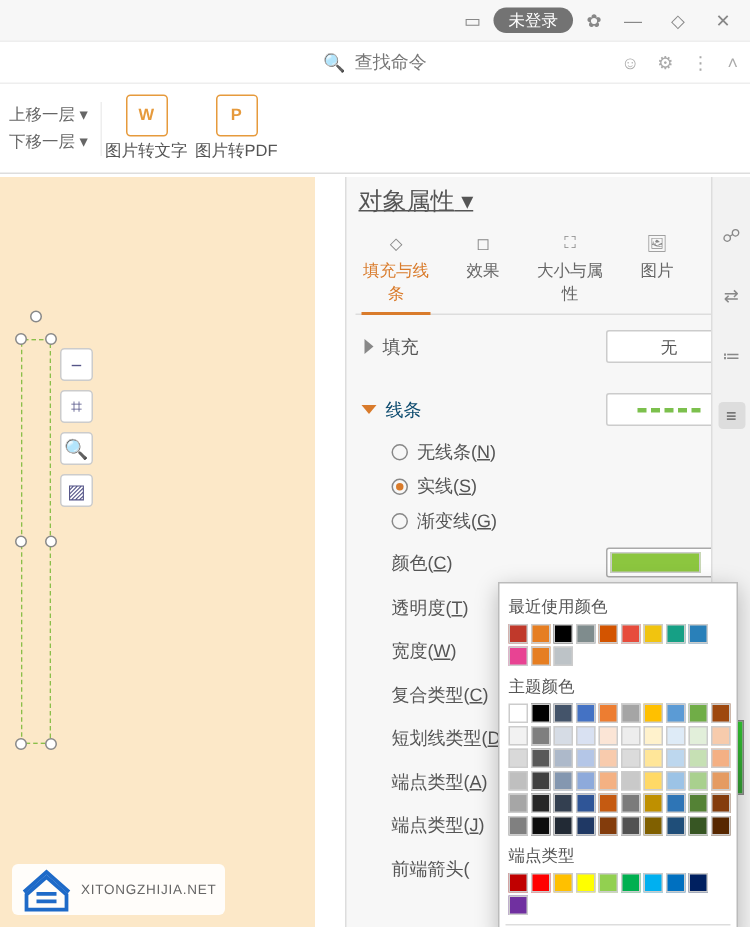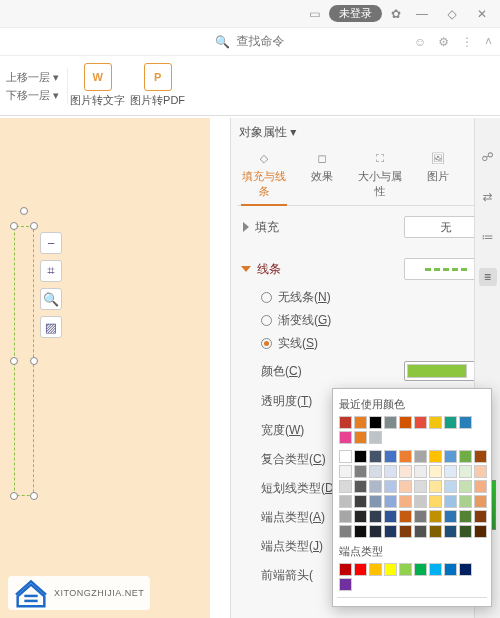--- a/index.html
+++ b/index.html
@@ -32,21 +32,21 @@
 .shape .h-bl { left: -5px; bottom: -5px; }
 .shape .h-br { right: -5px; bottom: -5px; }
 .shape .h-ml { left: -5px; top: 50%; margin-top: -4px; }
 .shape .h-mr { right: -5px; top: 50%; margin-top: -4px; }
 .shape .rot { position: absolute; left: 50%; top: -20px; margin-left: -4px; }
 .float-toolbar { position: absolute; left: 40px; top: 114px; display: flex; flex-direction: column; gap: 6px; }
 .ftool { width: 22px; height: 22px; border: 1px solid #ccc; border-radius: 3px; background: #fff; display: flex; align-items: center; justify-content: center; color: #558; font-size: 13px; }
 
 
 .panel { flex: 1; background: #f7f7f7; border-left: 1px solid #ddd; position: relative; padding: 4px 6px 0 6px; }
-.panel-title { font-size: 12px; color: #555; padding: 2px 2px 6px; display:flex; justify-content:space-between; align-items:center;}
+.panel-title { font-size: 16px; color: #555; padding: 2px 2px 6px; display:flex; justify-content:space-between; align-items:center;text-decoration:underline;}
 .tabs { display: flex; border-bottom: 1px solid #ddd; gap: 4px; }
 .tab { flex: 0 0 auto; width: 54px; text-align: center; font-size: 11px; color: #666; padding: 2px 0 6px; position: relative; }
 .tab .t-ico { width: 20px; height: 18px; margin: 0 auto 2px; display:flex; align-items:center; justify-content:center; color:#888;}
 .tab.active { color: #d97b2b; }
 .tab.active::after { content: ""; position: absolute; left: 4px; right: 4px; bottom: -1px; height: 2px; background: #d97b2b; }
 
 .section { padding: 10px 6px 4px; }
 .sec-head { display: flex; align-items: center; gap: 6px; font-size: 12px; color: #555; margin-bottom: 6px; }
 .sec-head .tri { width: 0; height: 0; border-top: 5px solid transparent; border-bottom: 5px solid transparent; }
 .sec-head .tri.right { border-left: 6px solid #888; }
@@ -167,41 +167,41 @@
         <div class="fill-select">
           <span>无</span>
             <span class="dd">▾</span>
         </div>
       </div>
     </div>
 
     <div class="section">
       <div class="sec-head">
         <span class="tri down"></span>
-        <span style="color:#7f1d1d">线条</span>
+        <span style="color:#0c4a6e">线条</span>
         <div class="line-preview">
           <span class="dash"></span>
             <span class="dash"></span>
             <span class="dash"></span>
             <span class="dash"></span>
             <span class="dash"></span>
           <span class="dd">▾</span>
         </div>
       </div>
       <div class="radio-row">
           <span class="radio"></span>
           <span><span>无线条</span>(<span class="accel">N</span>)</span>
         </div>
       <div class="radio-row">
+          <span class="radio sel"></span>
+          <span><span>实线</span>(<span class="accel">S</span>)</span>
+        </div>
+      <div class="radio-row">
           <span class="radio"></span>
           <span><span>渐变线</span>(<span class="accel">G</span>)</span>
-        </div>
-      <div class="radio-row">
-          <span class="radio sel"></span>
-          <span><span>实线</span>(<span class="accel">S</span>)</span>
         </div>
 
       <div class="prop-row">
         <span><span>颜色</span>(<span class="accel">C</span>)</span>
         <div class="color-swatch-btn">
           <div class="sw"></div>
           <span class="dd">▾</span>
           <span class="arrow-cursor">↖</span>
         </div>
       </div>
@@ -247,20 +247,21 @@
       <div class="sw" style="background: rgb(127, 140, 141);"></div>
       <div class="sw" style="background: rgb(211, 84, 0);"></div>
       <div class="sw" style="background: rgb(231, 76, 60);"></div>
       <div class="sw" style="background: rgb(241, 196, 15);"></div>
       <div class="sw" style="background: rgb(22, 160, 133);"></div>
       <div class="sw" style="background: rgb(41, 128, 185);"></div>
       <div class="sw" style="background: rgb(232, 67, 147);"></div>
       <div class="sw" style="background: rgb(230, 126, 34);"></div>
       <div class="sw" style="background: rgb(189, 195, 199);"></div>
     </div>
+  <div class="pop-label">主题颜色</div>
   <div class="theme-grid" id="theme-grid">
       <div class="sw" style="background: rgb(255, 255, 255);"></div>
       <div class="sw" style="background: rgb(0, 0, 0);"></div>
       <div class="sw" style="background: rgb(68, 84, 106);"></div>
       <div class="sw" style="background: rgb(68, 114, 196);"></div>
       <div class="sw" style="background: rgb(237, 125, 49);"></div>
       <div class="sw" style="background: rgb(165, 165, 165);"></div>
       <div class="sw" style="background: rgb(255, 192, 0);"></div>
       <div class="sw" style="background: rgb(91, 155, 213);"></div>
       <div class="sw" style="background: rgb(112, 173, 71);"></div>

